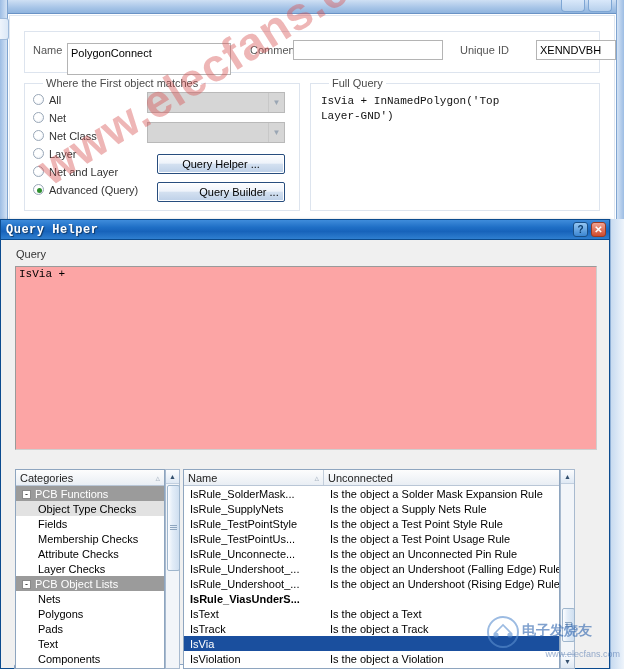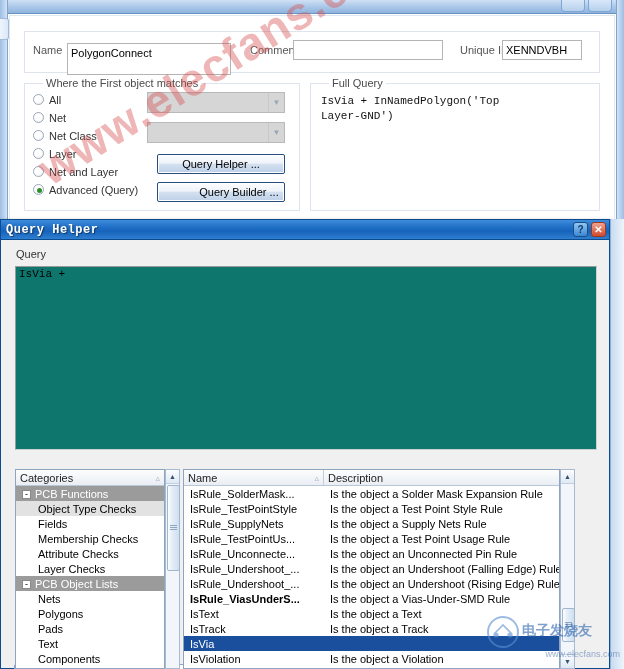--- a/index.html
+++ b/index.html
@@ -160,21 +160,21 @@
   }
   .tb-help { background: linear-gradient(to bottom, #95c6f2, #3b86d2); color:#0b3c6d; }
   .tb-close { background: linear-gradient(to bottom, #f1a392, #cf4a2d); border-color:#9b3a22; }
 
   .qh-body { position: relative; width: 100%; height: 383px; background: #f0f0f0; }
 
   .qh-label { position: absolute; font-size: 11px; color: #333; }
 
   .query-input {
     position: absolute;
-    background: #0f766e;
+    background: #fca5a5;
     border: 1px solid #9a9a9a;
     border-right-color: #cfcfcf; border-bottom-color: #cfcfcf;
     font-family: "Liberation Mono", monospace;
     font-size: 11px; color: #000;
     padding: 1px 3px;
     overflow: hidden;
   }
 
   
   .ops { position: absolute; left: 13px; top: 424px; display: flex; gap: 2px; }
@@ -301,21 +301,21 @@
         <span class="fld-label" style="left:8px; top:12px;">Name</span>
 
         <div class="textbox" style="left:42px; top:11px; width:164px; height:32px;">PolygonConnect</div>
 
         <span class="fld-label" style="left:225px; top:12px;">Comment</span>
 
         <div class="textbox" style="left:268px; top:8px; width:150px; height:20px;"></div>
 
         <span class="fld-label" style="left:435px; top:12px;">Unique ID</span>
 
-        <div class="textbox" style="left:477px; top:8px; width:80px; height:20px;">XENNDVBH</div>
+        <div class="textbox" style="left:511px; top:8px; width:80px; height:20px;">XENNDVBH</div>
       </div>
 
       <div class="groupbox" style="left:14px; top:67px; width:276px; height:128px;">
         <span class="gb-title">Where the First object matches</span>
 
         <div class="radio-row" style="left:8px; top:10px;">
           <span class="radio"></span>
           <span class="radio-label">All</span>
         </div>
 
@@ -464,55 +464,54 @@
         </div>
       </div>
 
       <div class="pane" style="left:182px; top:229px; width:377px; height:200px;">
         <div class="pane-header">
           <div class="hcell" style="width:140px;">
             <span>Name</span>
             <span class="sort-mark">▵</span>
           </div>
           <div class="hcell" style="flex:1; border-right:none;">
-            <span>Description</span>
+            <span>Unconnected</span>
           </div>
         </div>
         <div class="pane-rows" id="items-rows" style="height:182px;">
             <div class="row">
               <div class="c1" style="width: 140px;">IsRule_SolderMask...</div>
               <div class="c2" style="flex: 1 1 0%;">Is the object a Solder Mask Expansion Rule</div>
             </div>
             <div class="row">
+              <div class="c1" style="width: 140px;">IsRule_SupplyNets</div>
+              <div class="c2" style="flex: 1 1 0%;">Is the object a Supply Nets Rule</div>
+            </div>
+            <div class="row">
               <div class="c1" style="width: 140px;">IsRule_TestPointStyle</div>
               <div class="c2" style="flex: 1 1 0%;">Is the object a Test Point Style Rule</div>
             </div>
             <div class="row">
-              <div class="c1" style="width: 140px;">IsRule_SupplyNets</div>
-              <div class="c2" style="flex: 1 1 0%;">Is the object a Supply Nets Rule</div>
-            </div>
-            <div class="row">
               <div class="c1" style="width: 140px;">IsRule_TestPointUs...</div>
               <div class="c2" style="flex: 1 1 0%;">Is the object a Test Point Usage Rule</div>
             </div>
             <div class="row">
               <div class="c1" style="width: 140px;">IsRule_Unconnecte...</div>
               <div class="c2" style="flex: 1 1 0%;">Is the object an Unconnected Pin Rule</div>
             </div>
             <div class="row">
               <div class="c1" style="width: 140px;">IsRule_Undershoot_...</div>
               <div class="c2" style="flex: 1 1 0%;">Is the object an Undershoot (Falling Edge) Rule</div>
             </div>
             <div class="row">
               <div class="c1" style="width: 140px;">IsRule_Undershoot_...</div>
               <div class="c2" style="flex: 1 1 0%;">Is the object an Undershoot (Rising Edge) Rule</div>
             </div>
             <div class="row">
               <div class="c1" style="width: 140px; font-weight: bold;">IsRule_ViasUnderS...</div>
-              <div class="c2" style="flex: 1 1 0%;">Is the object a Vias-Under-SMD Rule</div>
             </div>
             <div class="row">
               <div class="c1" style="width: 140px;">IsText</div>
               <div class="c2" style="flex: 1 1 0%;">Is the object a Text</div>
             </div>
             <div class="row">
               <div class="c1" style="width: 140px;">IsTrack</div>
               <div class="c2" style="flex: 1 1 0%;">Is the object a Track</div>
             </div>
             <div class="row selected">

